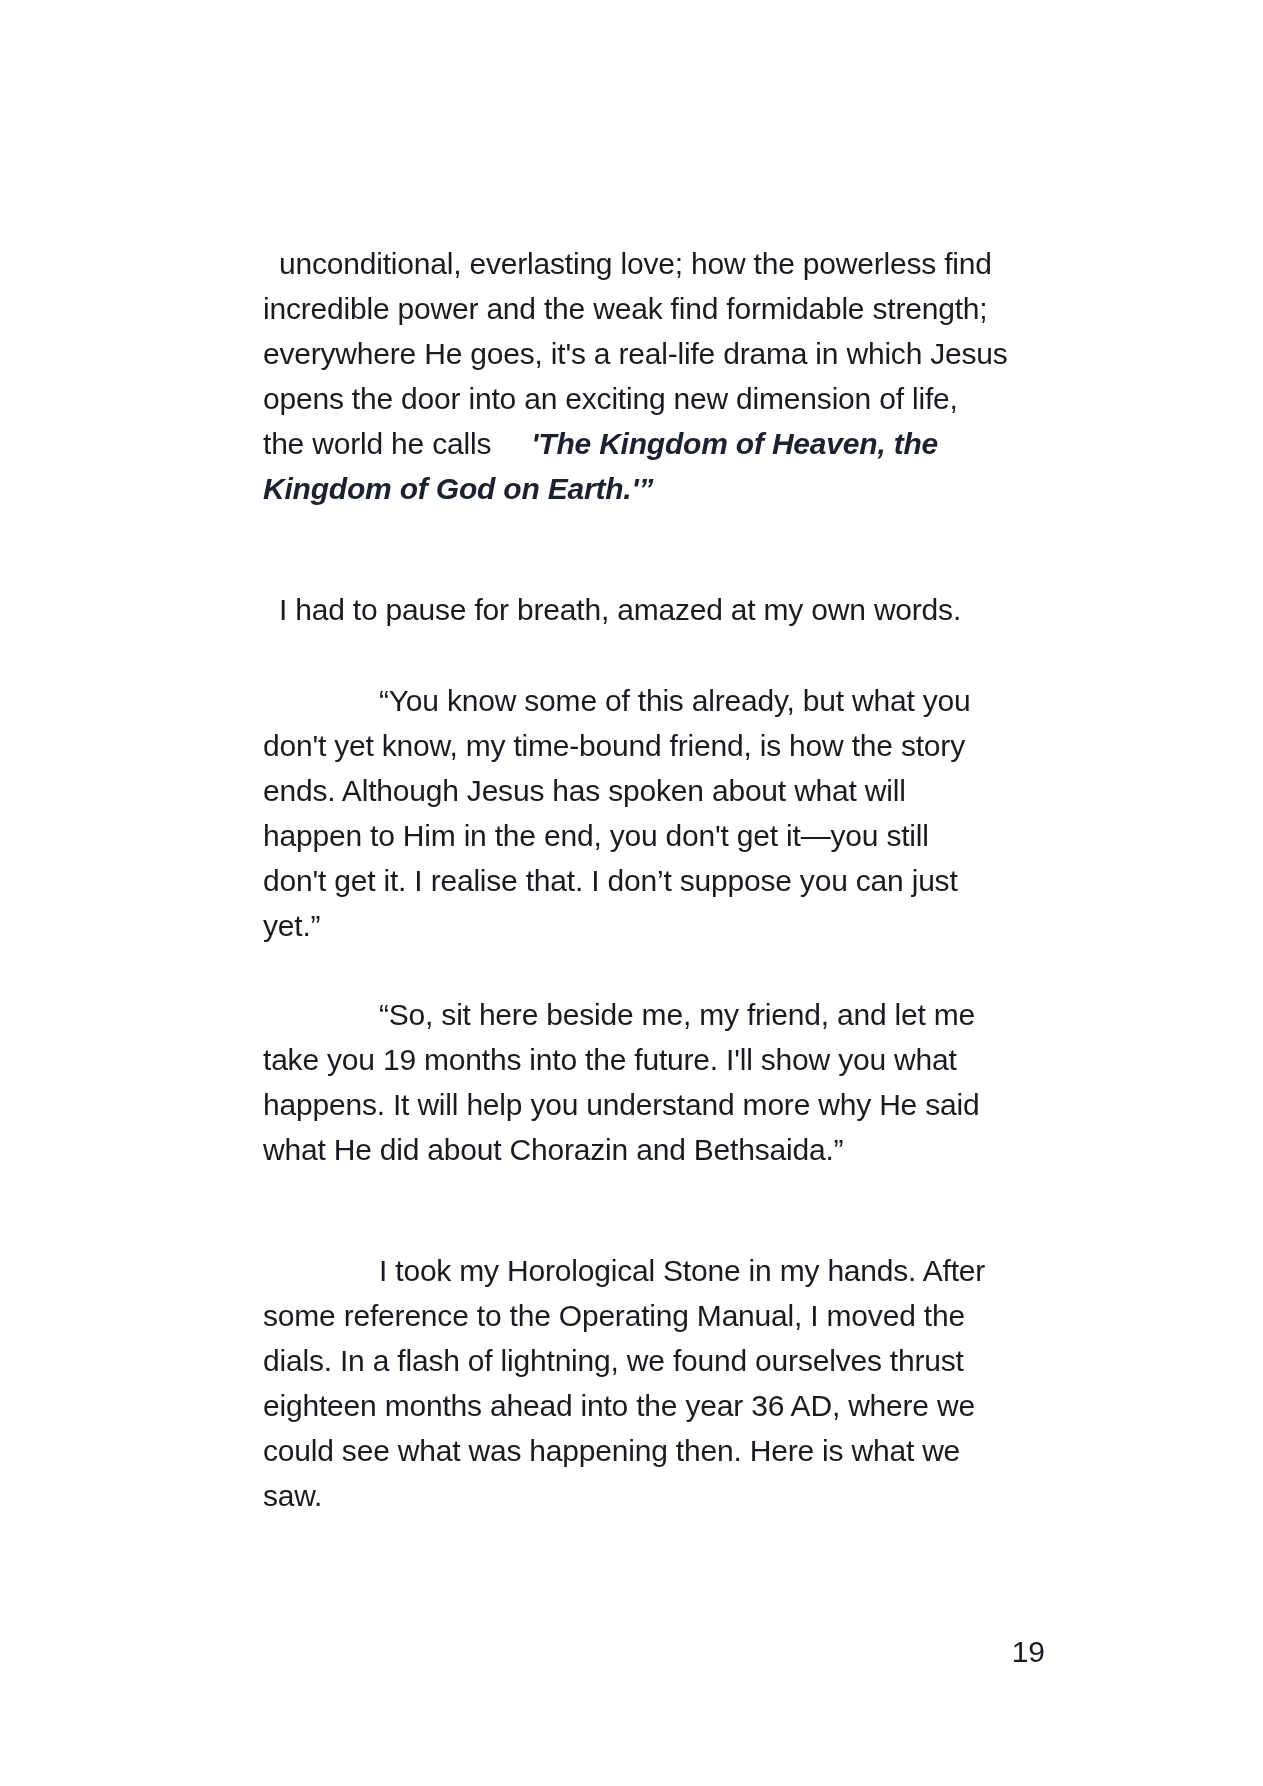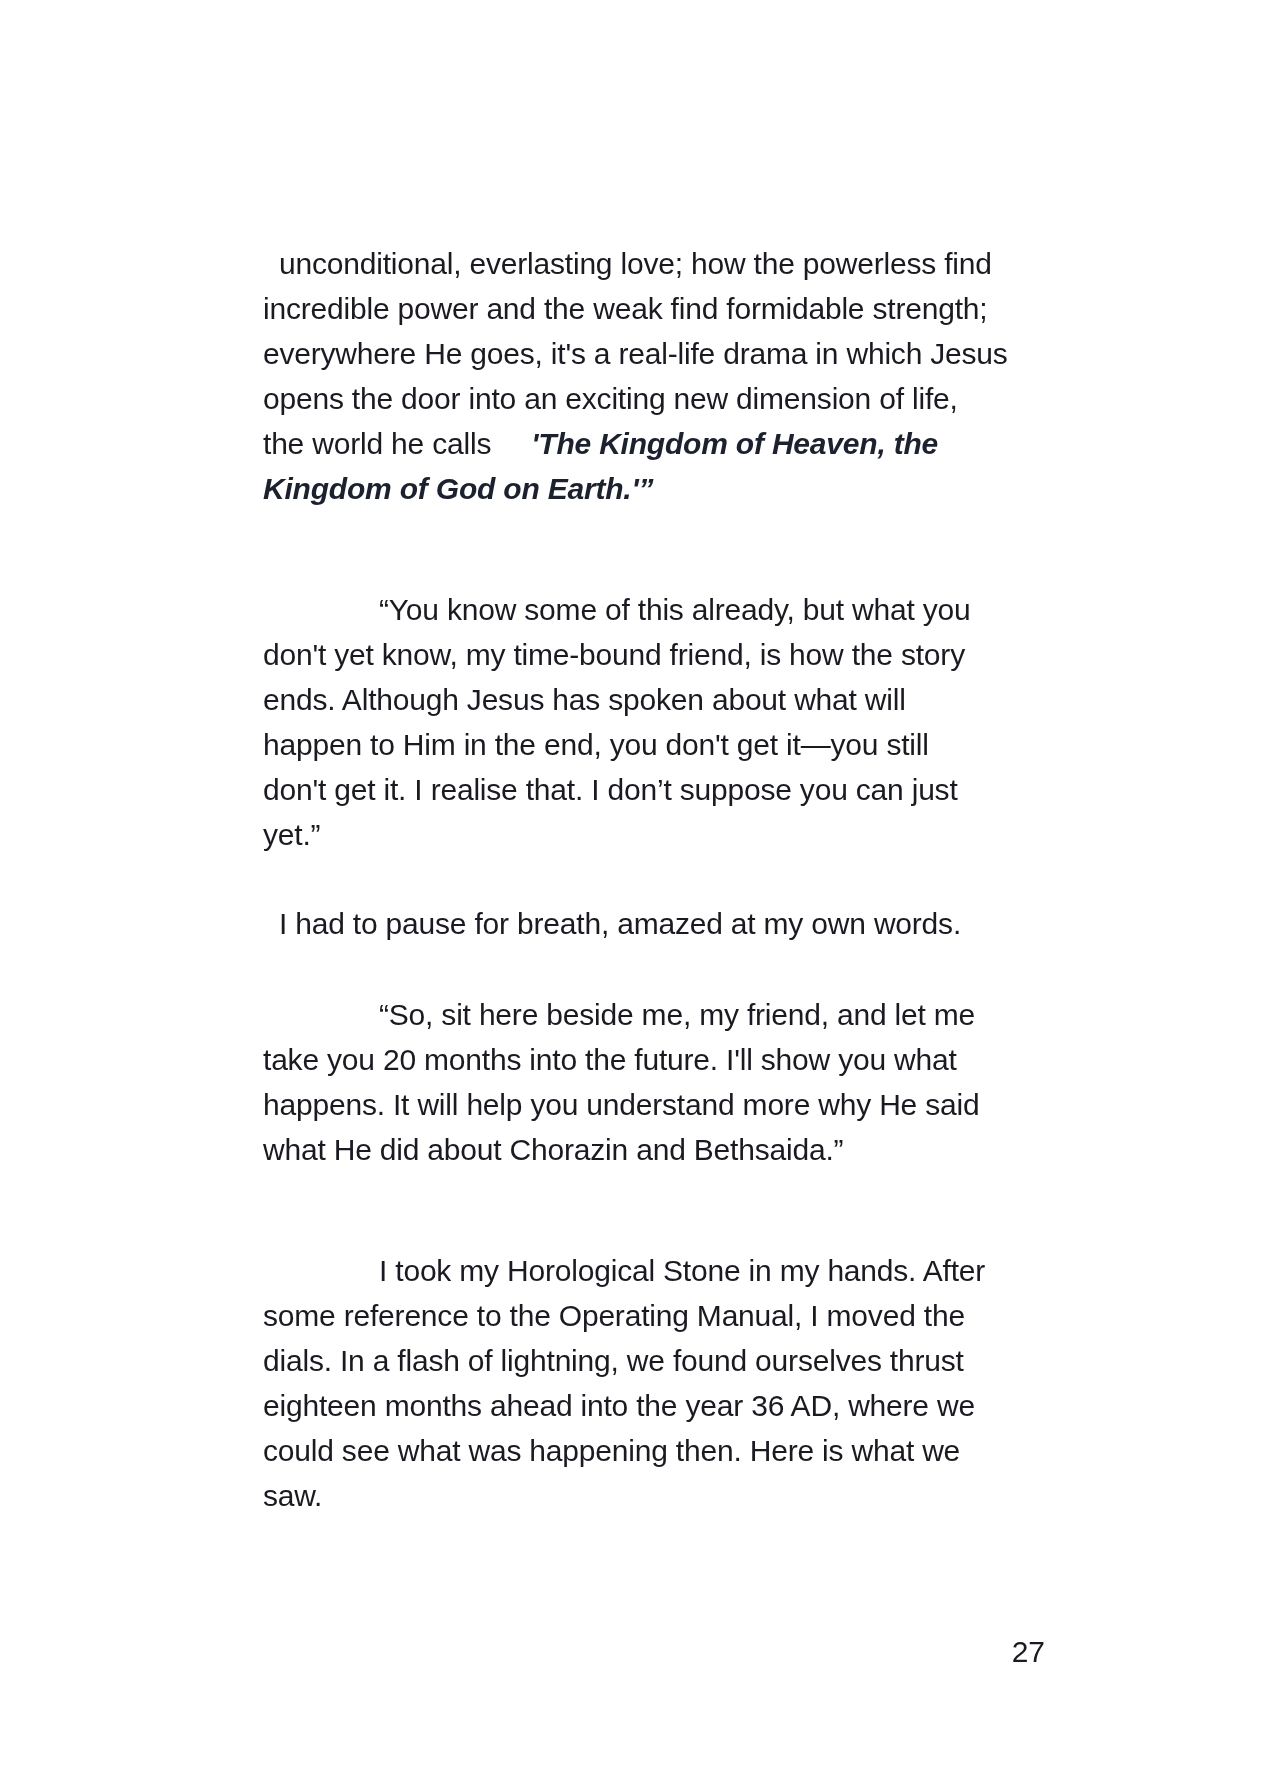--- a/index.html
+++ b/index.html
@@ -66,32 +66,32 @@
 <body>
 
 <div class="page">
   <div class="content">
     <p class="para m-after-lg"><span>unconditional, everlasting love; how the powerless find
 incredible power and the weak find formidable strength;
 everywhere He goes, it's a real-life drama in which Jesus
 opens the door into an exciting new dimension of life,
 the world he calls </span><span class="bold-italic">'The Kingdom of Heaven, the
 Kingdom of God on Earth.'”</span></p>
+    <p class="para m-after-sm"><span>I had to pause for breath, amazed at my own words.</span></p>
     <p class="para indent m-after-xs"><span>“You know some of this already, but what you
 don't yet know, my time-bound friend, is how the story
 ends. Although Jesus has spoken about what will
 happen to Him in the end, you don't get it—you still
 don't get it. I realise that. I don’t suppose you can just
 yet.”</span></p>
-    <p class="para m-after-sm"><span>I had to pause for breath, amazed at my own words.</span></p>
     <p class="para indent m-after-lg"><span>“So, sit here beside me, my friend, and let me
-take you 20 months into the future. I'll show you what
+take you 19 months into the future. I'll show you what
 happens. It will help you understand more why He said
 what He did about Chorazin and Bethsaida.”</span></p>
     <p class="para indent m-after-lg"><span>I took my Horological Stone in my hands. After
 some reference to the Operating Manual, I moved the
 dials. In a flash of lightning, we found ourselves thrust
 eighteen months ahead into the year 36 AD, where we
 could see what was happening then. Here is what we
 saw.</span></p>
   </div>
-  <div class="page-number">27</div>
+  <div class="page-number">19</div>
 </div>
 
 </body></html>

